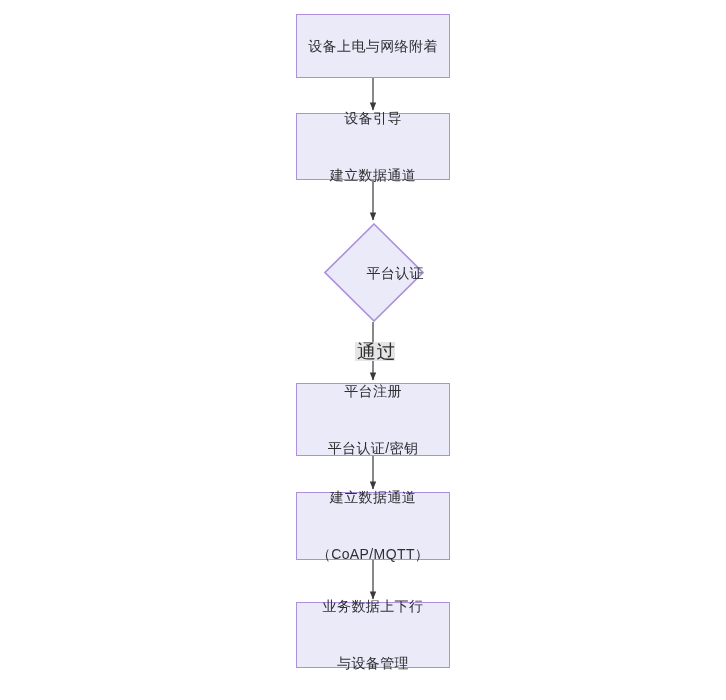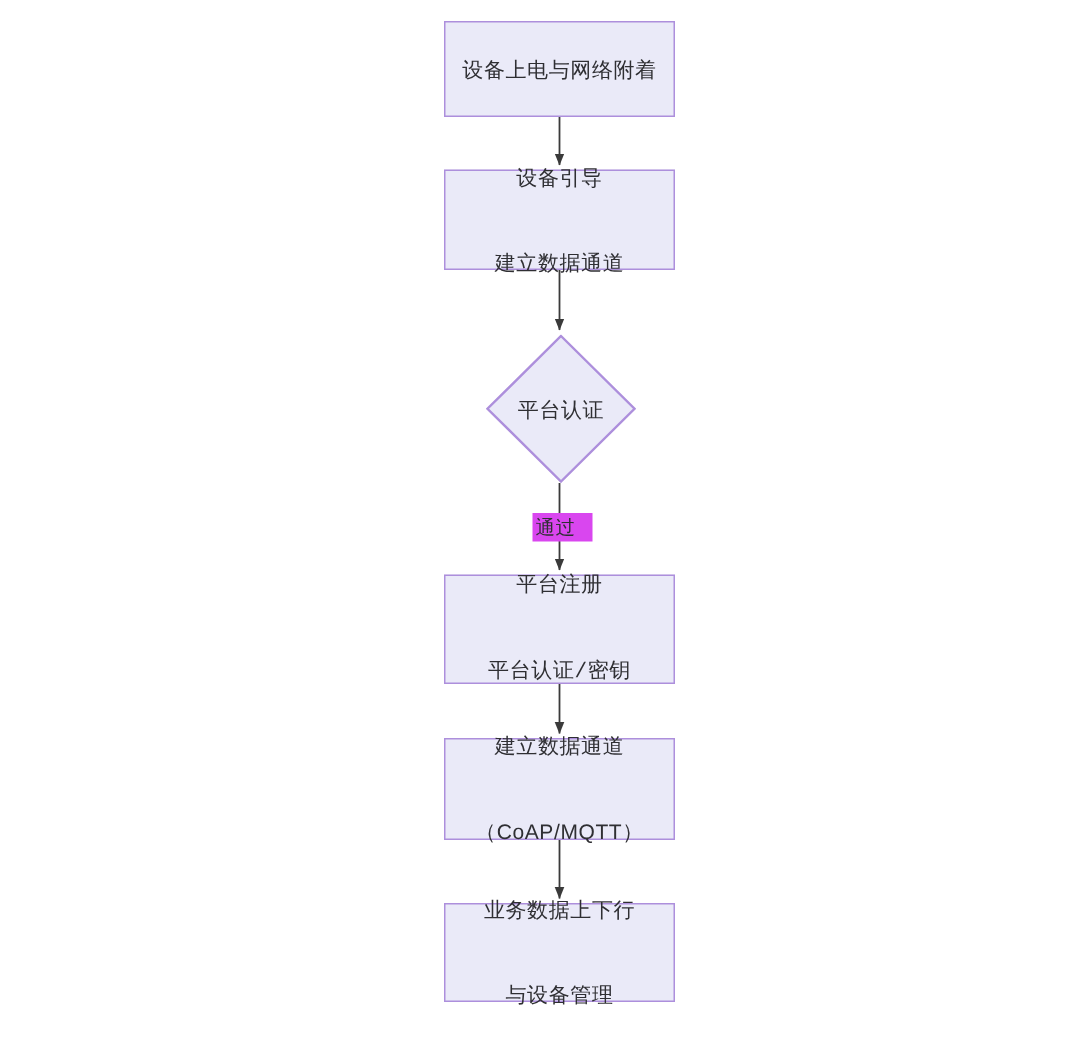--- a/index.html
+++ b/index.html
@@ -73,23 +73,23 @@
     color: #2f2f33;
     font-size: 14px;
     line-height: 20px;
     letter-spacing: 0.4px;
     text-align: center;
   }
 
   
   .edge-label {
     position: absolute;
-    background: #d946ef;
+    background: #e5e5e5;
     color: #2f2f33;
-    font-size: 13px;
+    font-size: 19px;
     line-height: 17px;
     letter-spacing: 0.4px;
     padding: 1px 2px;
     text-align: left;
     white-space: nowrap;
   }
 </style>
 </head>
 <body>
 
@@ -121,30 +121,30 @@
 
   <div class="node-box" style="left:296px; top:14px; width:154px; height:64px;">
     <span>设备上电与网络附着</span>
   </div>
 
   <div class="node-box" style="left:296px; top:113px; width:154px; height:67px;text-align:right;">
     <span>设备引导</span>
     <span class="line2">建立数据通道</span>
   </div>
 
-  <div class="node-diamond" style="left:324px; top:223px; width:100px; height:99px;">
+  <div class="node-diamond" style="left:324px; top:223px; width:100px; height:99px;justify-content:flex-end;">
     <svg class="dia-shape" viewBox="0 0 100 99" preserveAspectRatio="none">
       <polygon points="50,1 99,49.5 50,98 1,49.5" fill="#eaeaf8" stroke="#ad8fdc" stroke-width="1.6"></polygon>
     </svg>
     <span class="dia-label">平台认证</span>
   </div>
 
   <div class="edge-label" style="left:355px; top:342px; width:36px;">通过</div>
 
-  <div class="node-box" style="left:296px; top:383px; width:154px; height:73px;font-family:Liberation Mono, monospace;">
+  <div class="node-box" style="left:296px; top:383px; width:154px; height:73px;">
     <span>平台注册</span>
     <span class="line2">平台认证/密钥</span>
   </div>
 
   <div class="node-box" style="left:296px; top:602px; width:154px; height:66px;">
     <span>业务数据上下行</span>
     <span class="line2">与设备管理</span>
   </div>
 
   <div class="node-box" style="left:296px; top:492px; width:154px; height:68px;">

